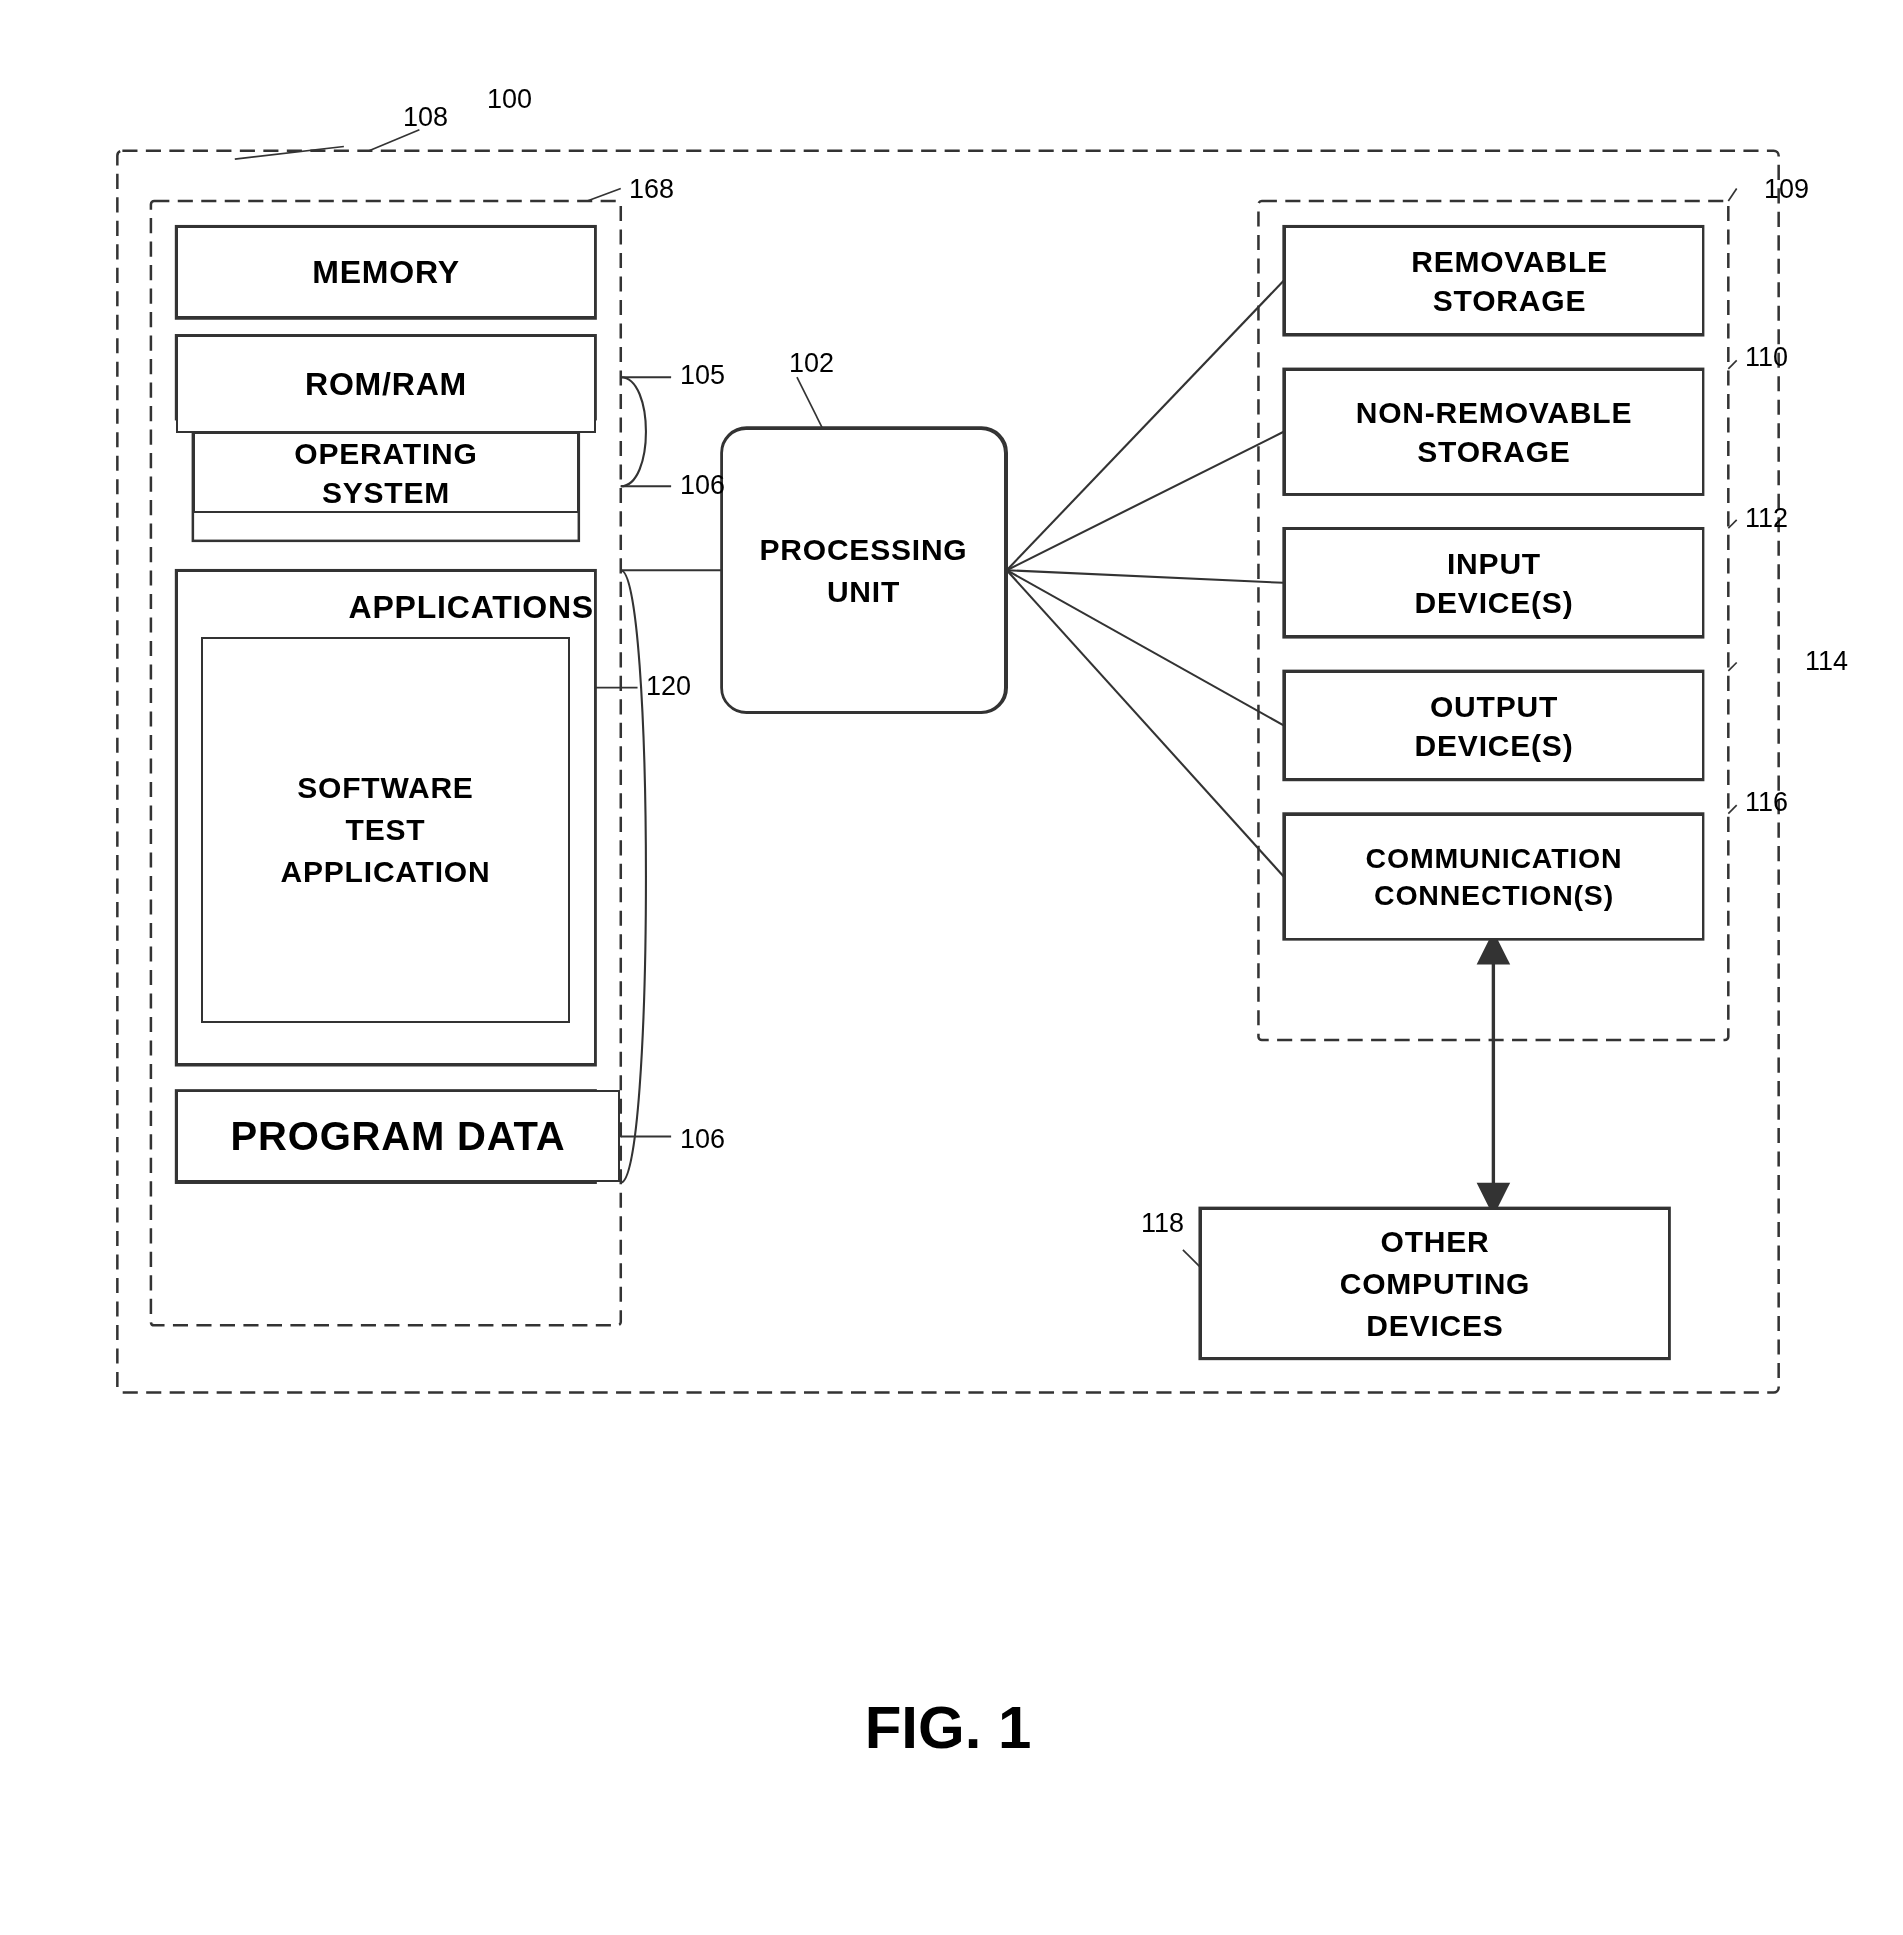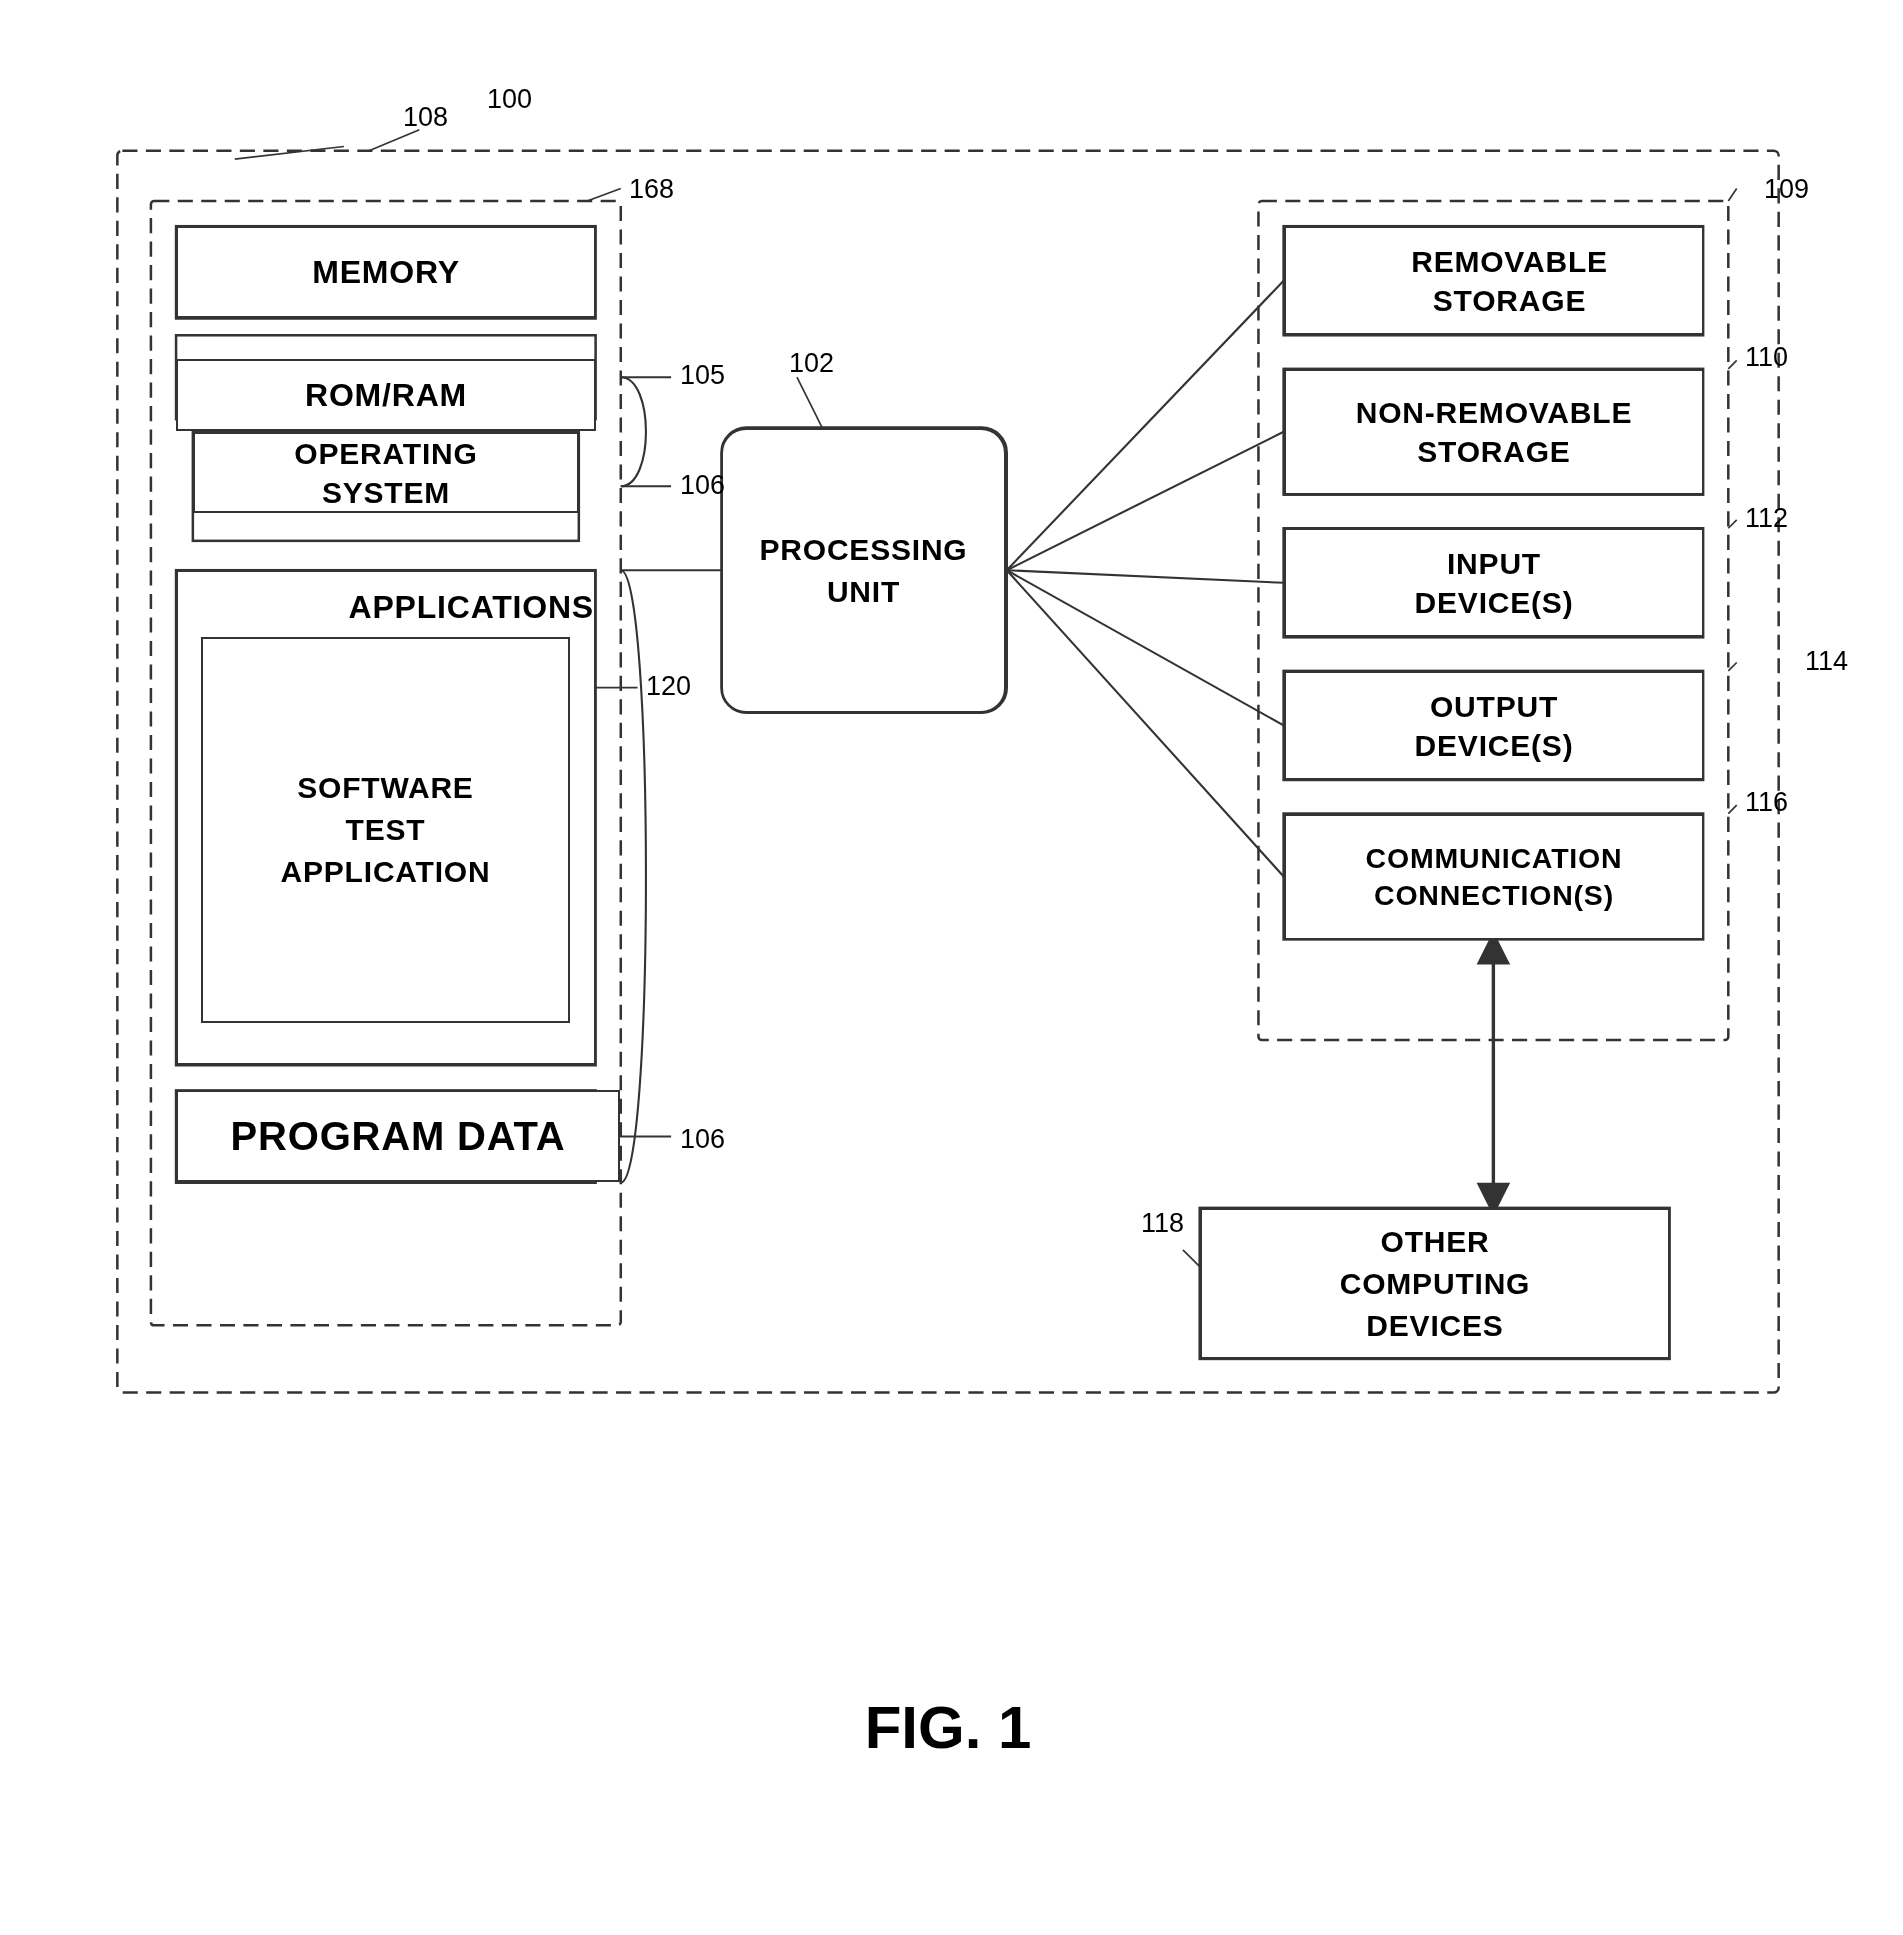--- a/index.html
+++ b/index.html
@@ -140,21 +140,21 @@
 
     <line x1="1990" y1="900" x2="1980" y2="910" stroke="#333" stroke-width="2"></line>
 
     <line x1="1330" y1="1430" x2="1350" y2="1450" stroke="#333" stroke-width="2"></line>
   </svg>
 
   <div class="comp-box" style="left:109px;top:176px;width:420px;height:92px;font-size:32px;">
     <span>MEMORY</span>
   </div>
 
-  <div class="comp-box" style="left:109px;top:285px;width:420px;height:72px;font-size:32px;margin-top:24px;">
+  <div class="comp-box" style="left:109px;top:285px;width:420px;height:98px;font-size:32px;">
     <span>ROM/RAM</span>
   </div>
 
   <div class="comp-box" style="left:126px;top:382px;width:386px;height:81px;font-size:30px;line-height:1.3;">
     <span>OPERATING<br>SYSTEM</span>
   </div>
 
   <div class="comp-box" style="left:109px;top:520px;width:420px;height:495px;font-size:32px;align-items:flex-start;padding-top:17px;">
     <span style="position:absolute;top:17px;left:0;width:100%;text-align:right;">APPLICATIONS</span>
   </div>

